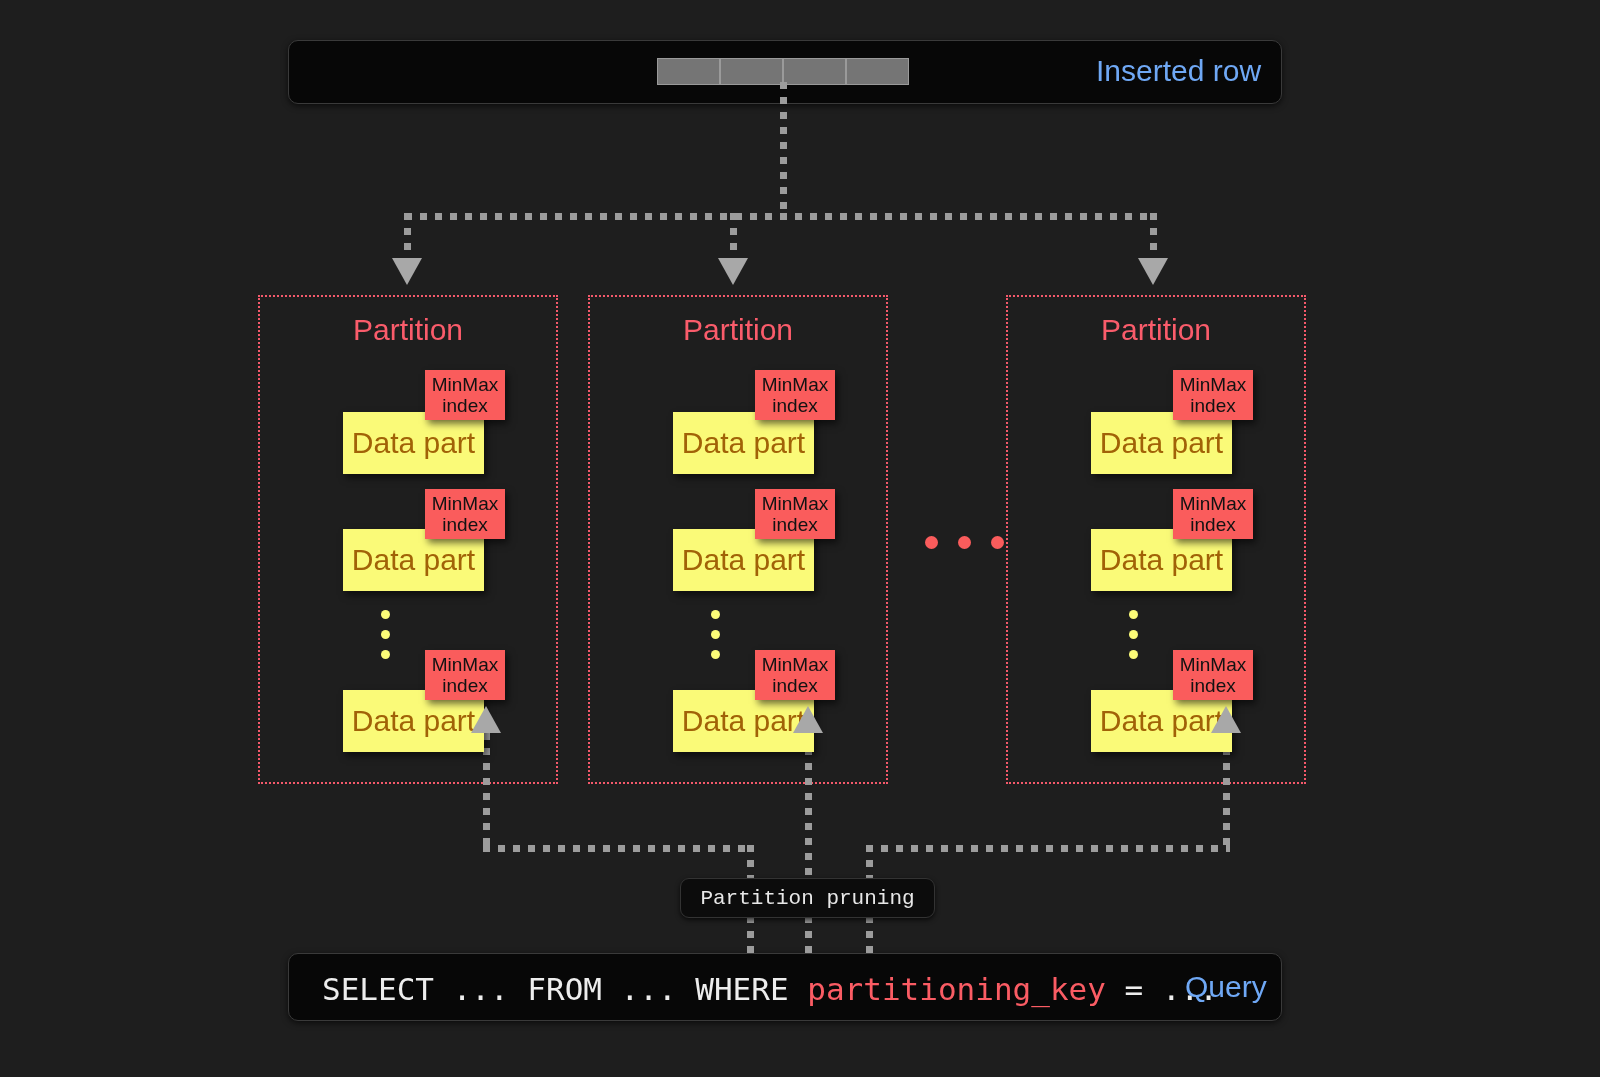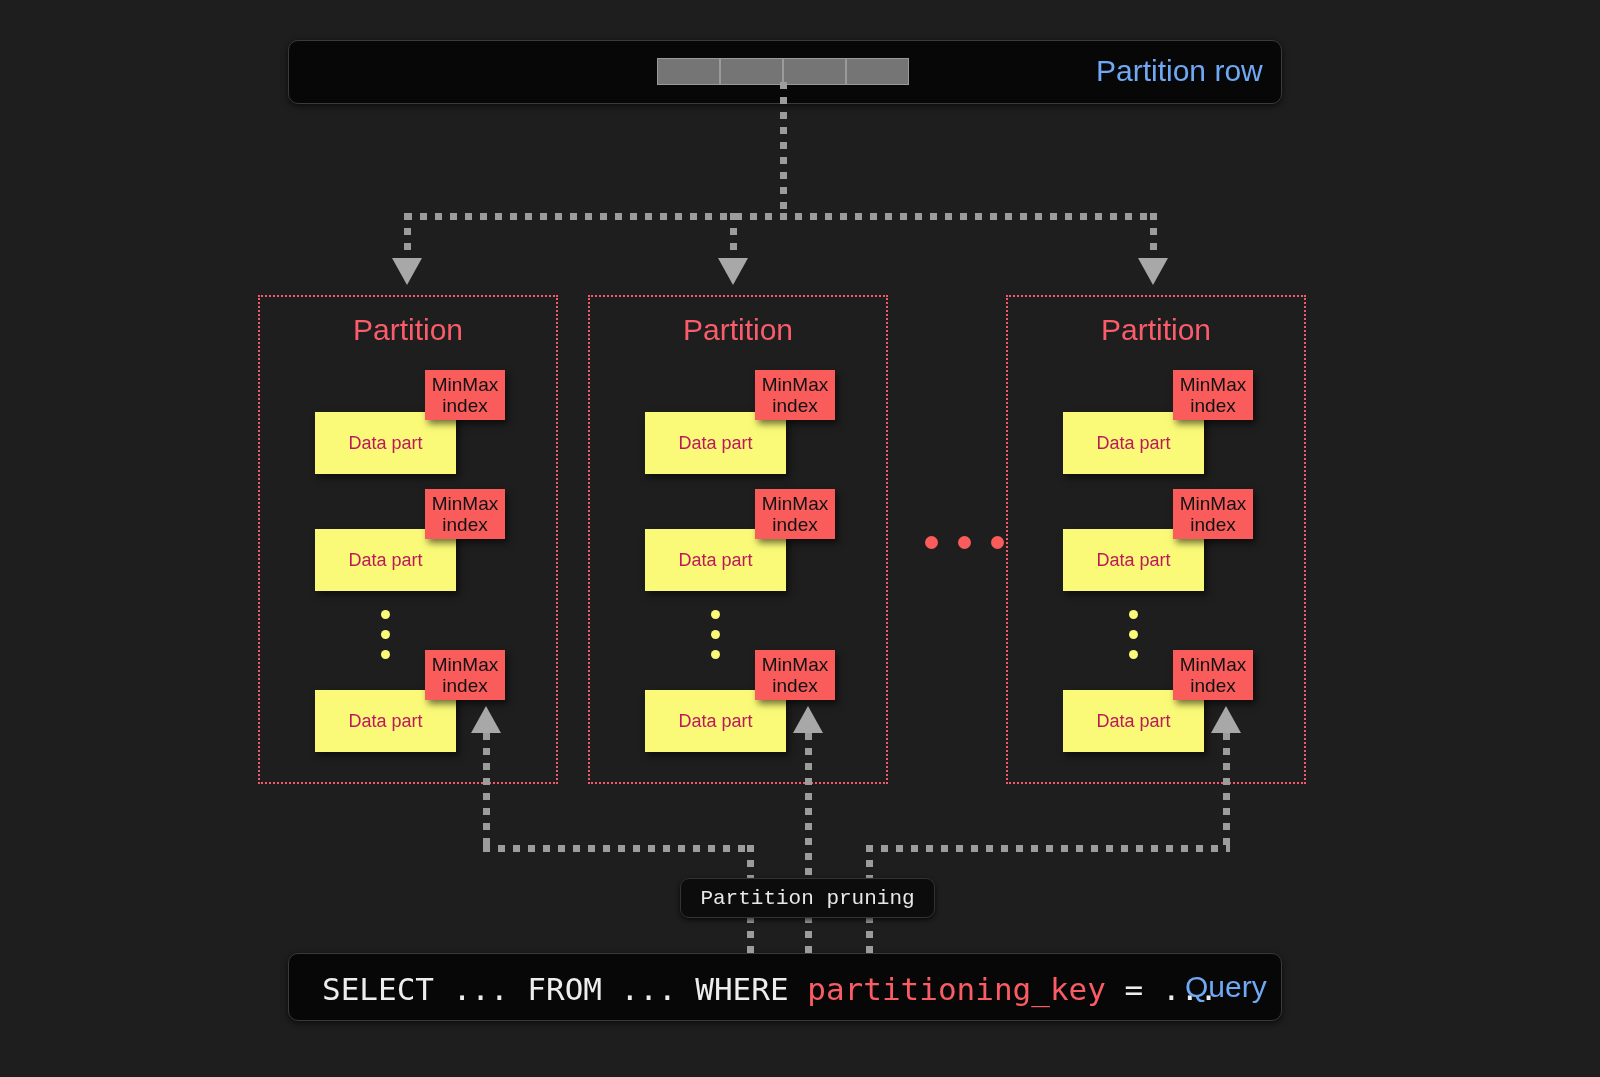--- a/index.html
+++ b/index.html
@@ -73,27 +73,28 @@
     width: 100%;
     text-align: center;
     color: #FA5C6B;
     font-size: 30px;
   }
 
   
   .datapart {
     position: absolute;
     background: #FAFA78;
-    color: #be185d;
-    font-size: 18px;
+    color: #a16207;
+    font-size: 30px;
     display: flex;
     align-items: center;
     justify-content: center;
     box-shadow: 3px 4px 7px rgba(0,0,0,0.55);
     z-index: 3;
+    margin-left: 28px;
   }
   .minmax {
     position: absolute;
     background: #FA5C5C;
     color: #121212;
     font-size: 19px;
     line-height: 1.12;
     text-align: center;
     display: flex;
     flex-direction: column;
@@ -184,21 +185,21 @@
 
   <div class="panel" style="left:288px; top:40px; width:992px; height:62px;"></div>
 
   <div class="rowcells" style="left:657px; top:58px;">
     <div class="rowcell"></div>
     <div class="rowcell"></div>
     <div class="rowcell"></div>
     <div class="rowcell"></div>
   </div>
 
-  <div class="panel-label" style="left:1096px; top:54px;">Partition row</div>
+  <div class="panel-label" style="left:1096px; top:54px;">Inserted row</div>
 
   <div class="vline" style="left:780px; top:82px; height:138px;"></div>
 
 
   <div class="hline" style="left:405px; top:213px; width:752px;"></div>
 
   <div class="vline" style="left:404px; top:213px; height:48px;"></div>
   <div class="arrow-down" style="left:392px; top:258px;"></div>
 
   <div class="vline" style="left:730px; top:213px; height:48px;"></div>

